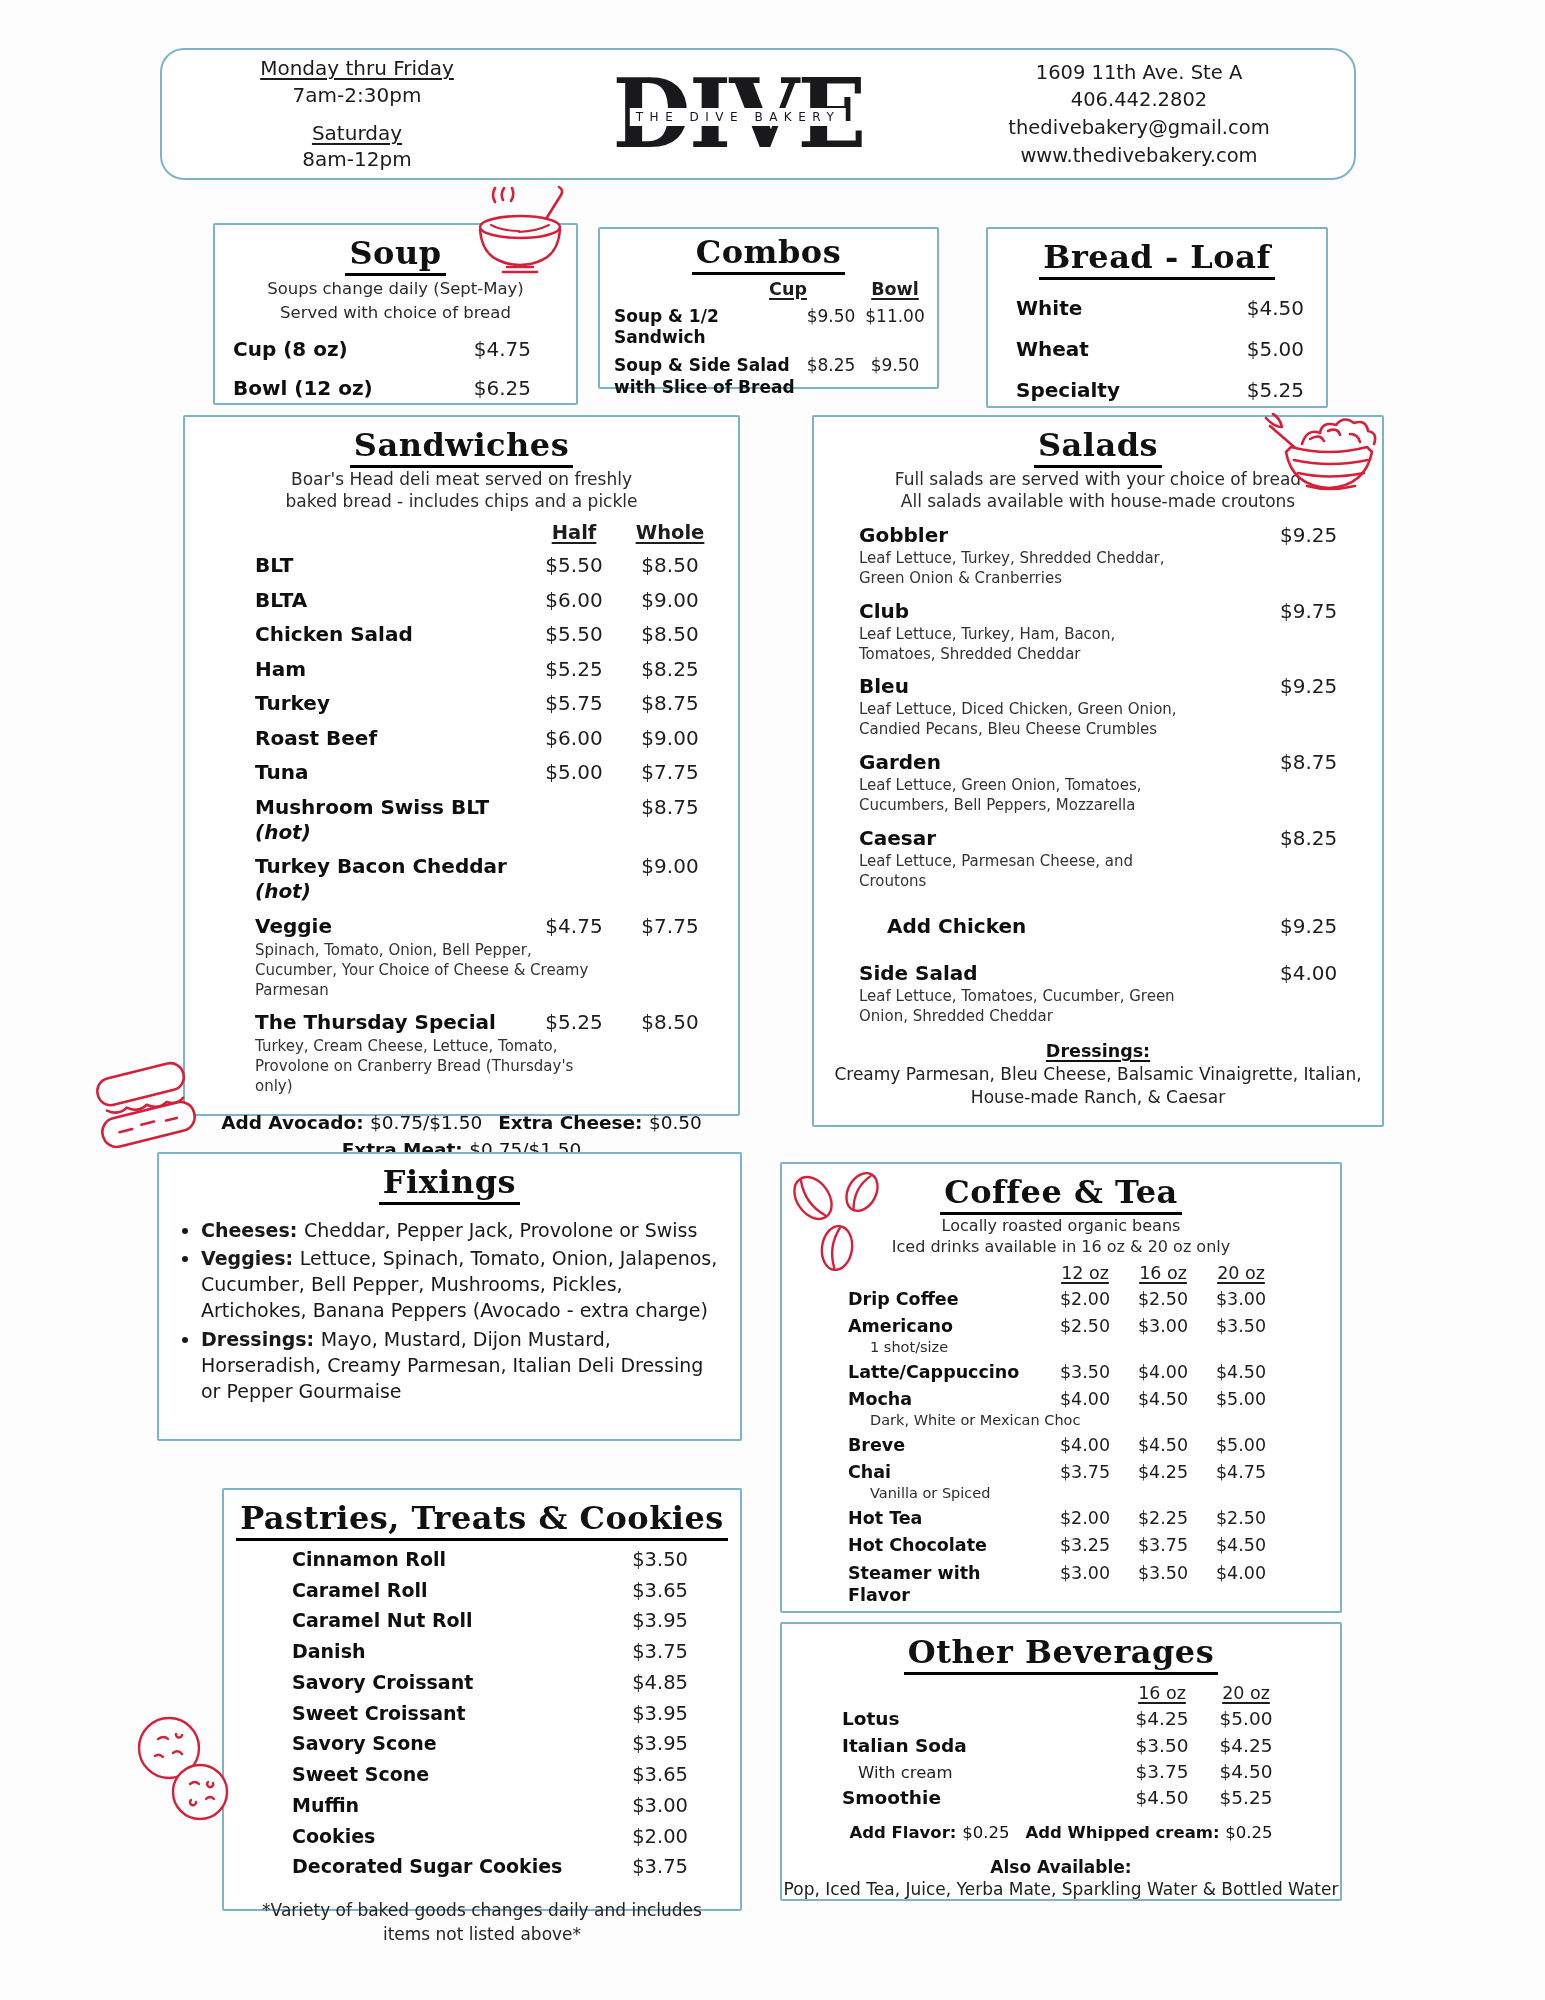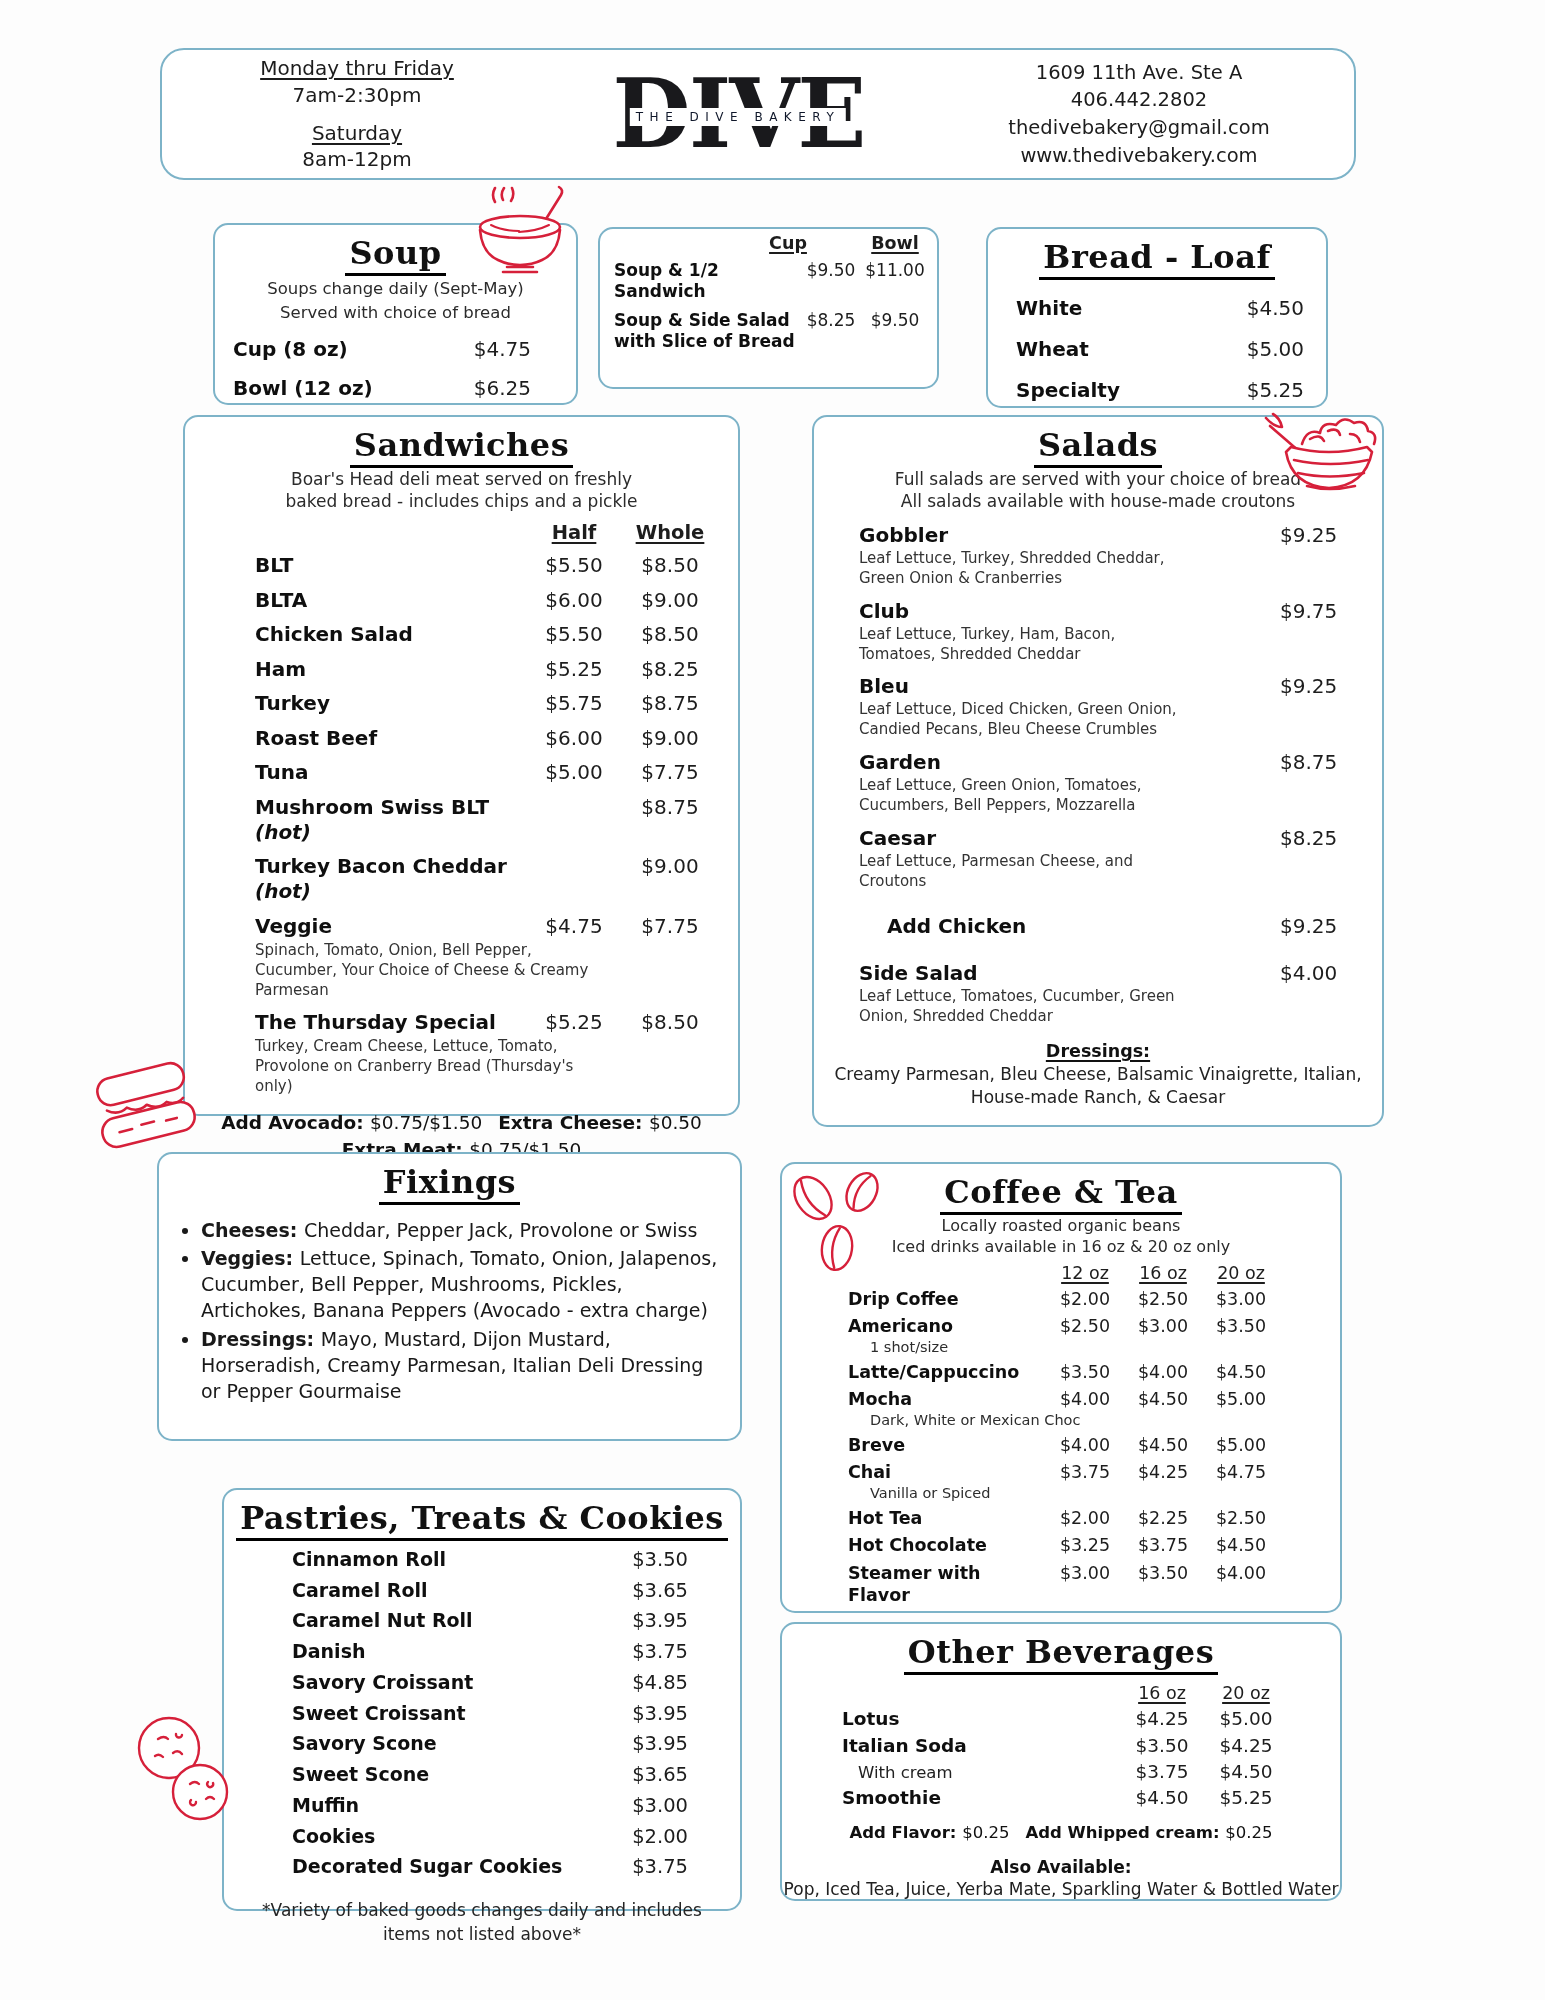--- a/index.html
+++ b/index.html
@@ -1,18 +1,18 @@
 <!DOCTYPE html>
 <html><head>
 <meta charset="utf-8">
 <style>
   html,body{margin:0;padding:0;background:#fff;}
   .page{position:relative;width:1545px;height:2000px;background:#fdfdfd;
         font-family:"DejaVu Sans",sans-serif;color:#111;overflow:hidden;--bl:#7db3c8;--red:#d6203a;}
-  .box{position:absolute;background:#fff;border:2px solid var(--bl);border-radius:15px;box-sizing:border-box;}
+  .box{position:absolute;background:#fff;border:2px solid var(--bl);border-radius:2px;box-sizing:border-box;}
 
   
   .hdr{left:160px;top:48px;width:1196px;height:132px;border-radius:24px;
        display:flex;align-items:center;justify-content:space-between;padding:0 60px;}
   .hours{width:270px;text-align:center;font-size:20px;color:#1c1c1c;line-height:1.32;}
   .hours .mt{margin-top:12px;}
   .contact{width:310px;text-align:center;font-size:19.5px;color:#1c1c1c;line-height:1.42;}
   .logo{position:relative;height:104px;display:flex;align-items:center;justify-content:center;width:280px;}
   .logo-word{font-family:"DejaVu Serif",serif;font-weight:bold;font-size:95px;line-height:104px;
              letter-spacing:-2px;transform:scaleX(.95);color:#19191c;}
@@ -158,20 +158,21 @@
           <span class="iprice">$4.75</span>
         </div>
         <div class="mrow">
           <span class="iname">Bowl (12 oz)</span>
           <span class="iprice">$6.25</span>
         </div>
       </div>
   </section>
 
   <section class="box combos">
+    <div class="sec-title-wrap"><span class="sec-title">Combos</span></div>
     <div class="mrow head">
       <span class="iname"></span>
       <span class="pcell u">Cup</span>
       <span class="pcell u">Bowl</span>
     </div>
     <div>
         <div class="mrow">
           <span class="iname">Soup &amp; 1/2 Sandwich</span>
           <span class="pcell">$9.50</span>
           <span class="pcell">$11.00</span>

